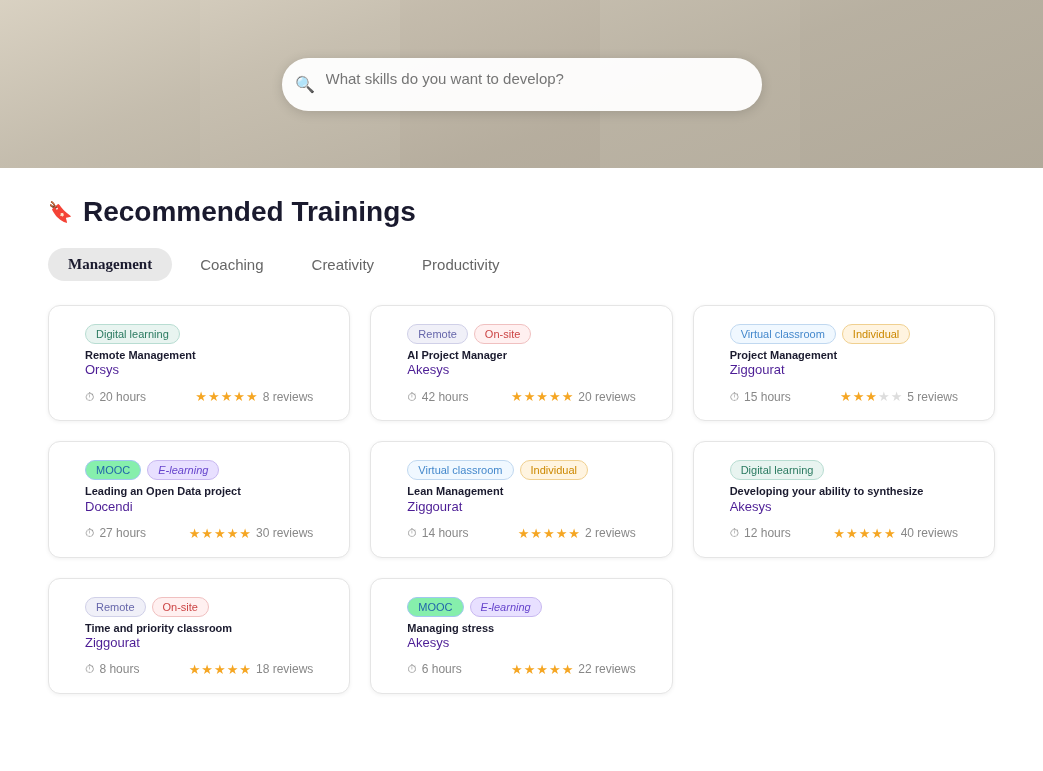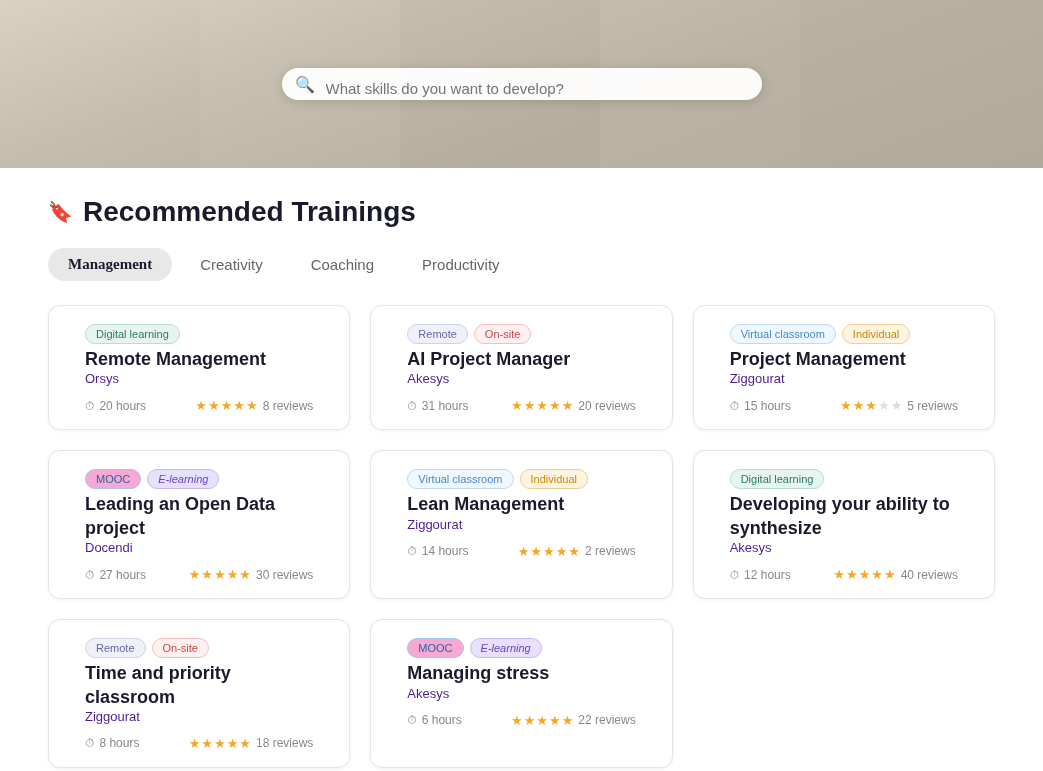--- a/index.html
+++ b/index.html
@@ -33,21 +33,21 @@
         linear-gradient(160deg, #e8e0d0 0%, #d0c8b8 30%, #c0b8a8 60%, #b8b0a0 100%);
       opacity: 0.85;
     }
     .search-bar-wrap {
       position: relative;
       z-index: 10;
       width: 480px;
     }
     .search-bar {
       width: 100%;
-      padding: 12px 16px 3px 44px;
+      padding: 12px 16px 24px 44px;
       border-radius: 30px;
       border: none;
       outline: none;
       font-size: 15px;
       background: rgba(255,255,255,0.95);
       color: #555;
       box-shadow: 0 2px 12px rgba(0,0,0,0.15);
     }
     .search-icon-wrap {
       position: absolute;
@@ -134,25 +134,25 @@
       border-radius: 12px;
       font-size: 11px;
       font-weight: 500;
       border: 1px solid transparent;
     }
     .badge-digital { background: #e8f4f0; color: #2a7a60; border-color: #b8ddd2; }
     .badge-remote { background: #f0f0f8; color: #6666aa; border-color: #d0d0e8; text-align: right; }
     .badge-onsite { background: #fff0f0; color: #cc4444; border-color: #f0c0c0; }
     .badge-virtual { background: #f0f8ff; color: #4488cc; border-color: #c0d8f0; }
     .badge-individual { background: #fff4e0; color: #cc8800; border-color: #f0d090; }
-    .badge-mooc { background: #f9a8d4; color: #2266aa; border-color: #a0c8f0; text-align: center; }
+    .badge-mooc { background: #86efac; color: #2266aa; border-color: #a0c8f0; text-align: center; }
     .badge-elearning { background: #e8e0ff; color: #6644cc; border-color: #c8b8f0; font-style: italic; }
 
     .card-title {
-      font-size: 18px;
+      font-size: 11px;
       font-weight: 700;
       color: #1a1a2e;
       line-height: 1.3;
     }
     .card-provider {
       font-size: 13px;
       color: #4c1d95;
       margin-bottom: 4px;
     }
 
@@ -203,22 +203,22 @@
 
 <div class="main-content">
 
   <div class="section-title-row">
     <span class="bookmark-icon">🔖</span>
     <h2 class="section-title">Recommended Trainings</h2>
   </div>
 
   <div class="tabs" id="tab-bar">
       <button class="tab active">Management</button>
+      <button class="tab">Coaching</button>
       <button class="tab">Creativity</button>
-      <button class="tab">Coaching</button>
       <button class="tab">Productivity</button>
     </div>
 
   <div class="cards-grid" id="cards-grid">
       <div class="card">
     <div class="card-badges">
           <span class="badge badge-digital">Digital learning</span>
         </div>
     <div class="card-title">Remote Management</div>
     <div class="card-provider">Orsys</div>
@@ -242,21 +242,21 @@
       <div class="card">
     <div class="card-badges">
           <span class="badge badge-remote">Remote</span>
           <span class="badge badge-onsite">On-site</span>
         </div>
     <div class="card-title">AI Project Manager</div>
     <div class="card-provider">Akesys</div>
     <div class="card-footer">
       <div class="card-hours">
         <span class="clock-icon">⏱</span>
-        <span>31 hours</span>
+        <span>42 hours</span>
       </div>
       <div class="card-rating">
         <div class="stars">
               <span class="star star-full">★</span>
               <span class="star star-full">★</span>
               <span class="star star-full">★</span>
               <span class="star star-full">★</span>
               <span class="star star-half">★</span>
             </div>
         <span>20 reviews</span>

